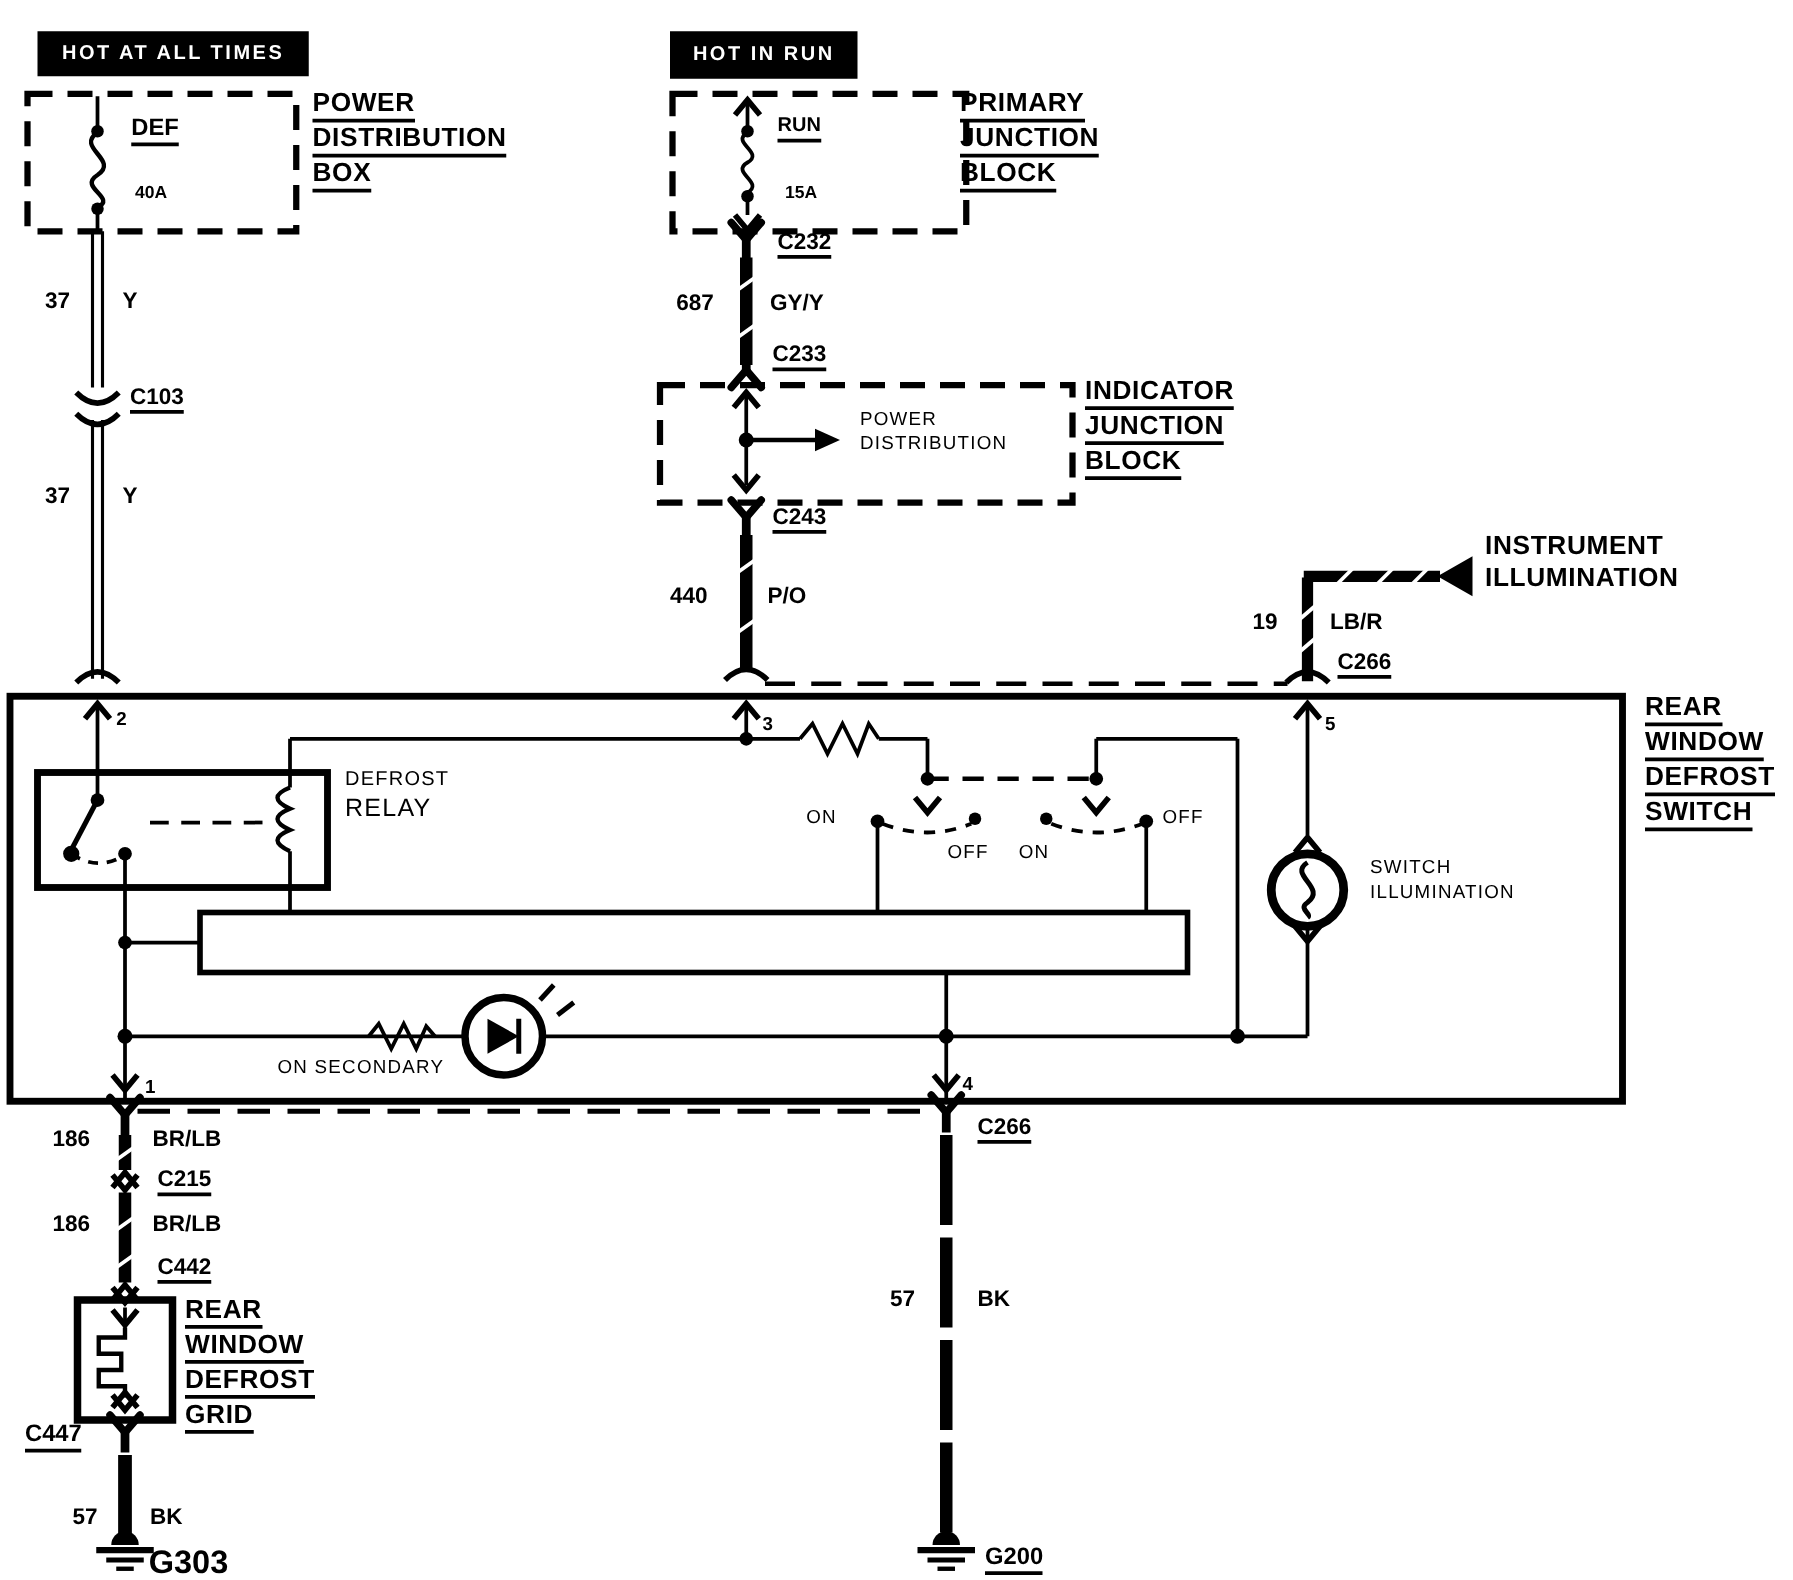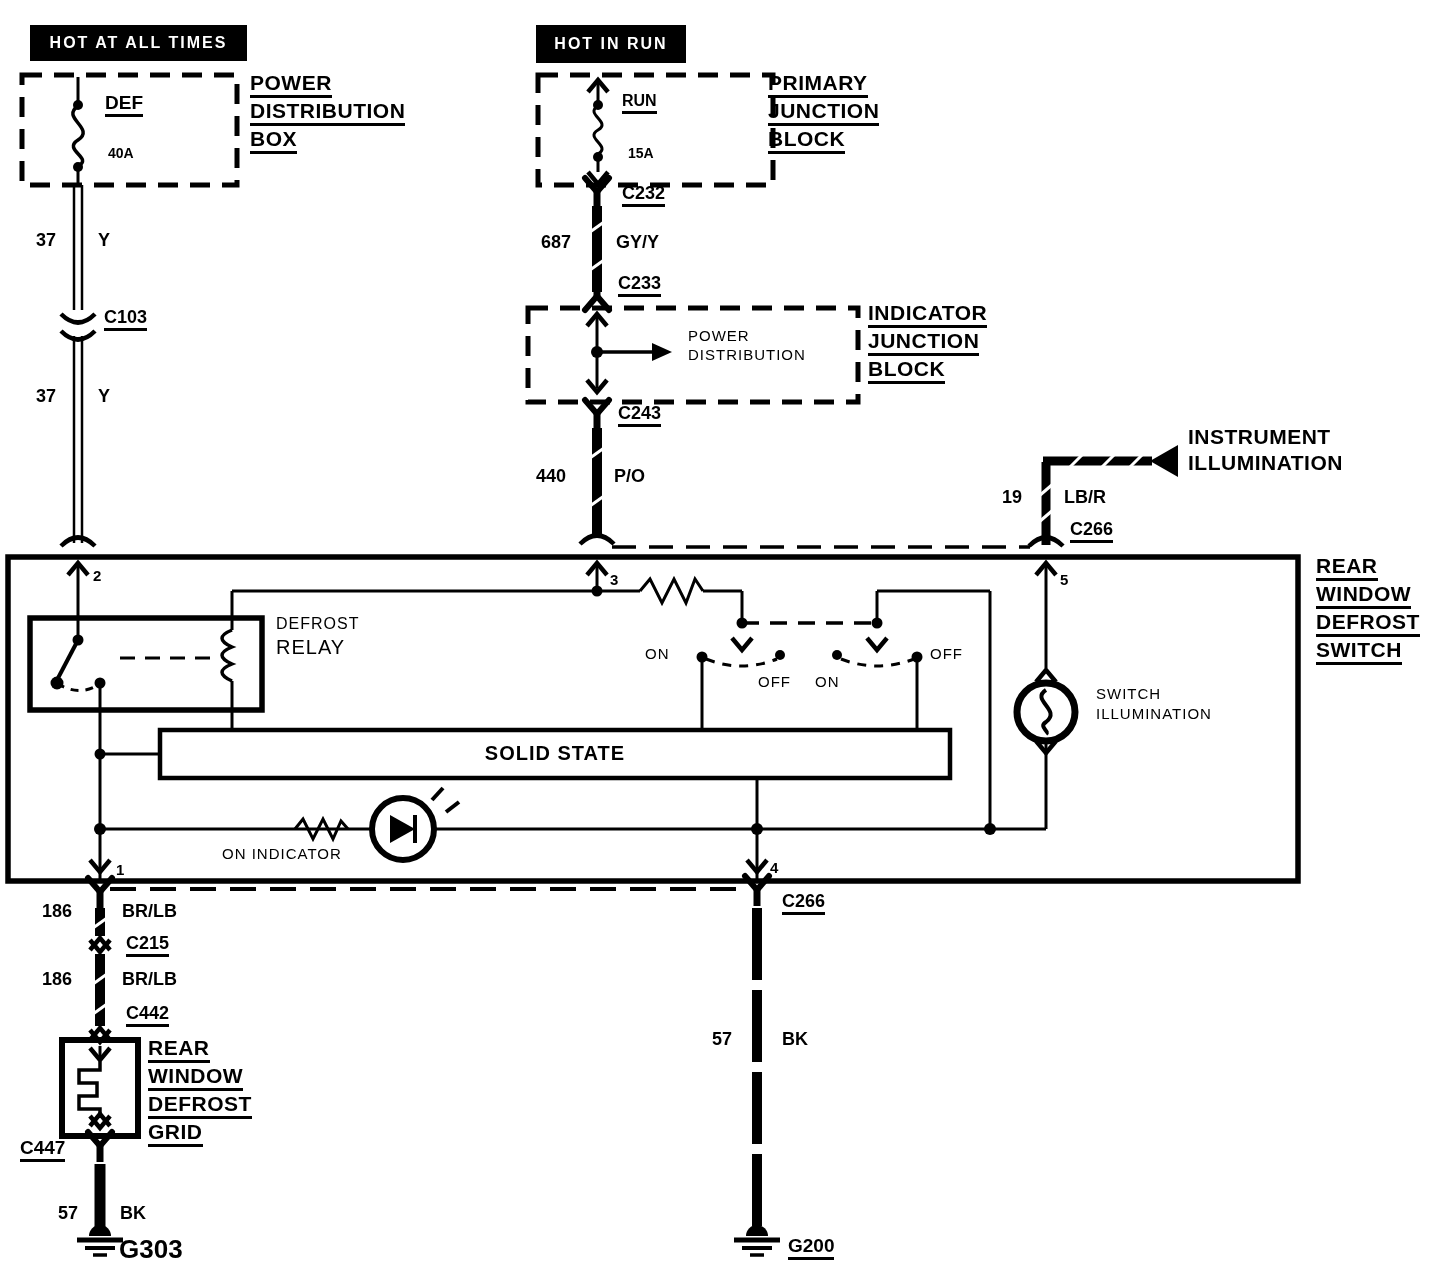--- a/index.html
+++ b/index.html
@@ -275,22 +275,21 @@
 <div class="lbl pin" style="left:1060px;top:572px">5</div>
 <div class="lbl pin" style="left:116px;top:862px">1</div>
 <div class="lbl pin" style="left:770px;top:860px">4</div>
 
 <div class="lbl sm w4" style="left:276px;top:616px;font-size:16px">DEFROST</div>
 <div class="lbl sm w4" style="left:276px;top:637px;font-size:20px">RELAY</div>
 <div class="lbl sm w4" style="left:645px;top:646px">ON</div>
 <div class="lbl sm w4" style="left:758px;top:674px">OFF</div>
 <div class="lbl sm w4" style="left:815px;top:674px">ON</div>
 <div class="lbl sm w4" style="left:930px;top:646px">OFF</div>
-<div class="ss" style="left:160px;top:742px;width:790px">SOLID STATE</div>
-<div class="lbl sm w4" style="left:222px;top:846px">ON INDICATOR</div>
+<div class="lbl sm w4" style="left:222px;top:846px">ON SECONDARY</div>
 <div class="lbl sm w4" style="left:1096px;top:686px">SWITCH</div>
 <div class="lbl sm w4" style="left:1096px;top:706px">ILLUMINATION</div>
 
 <div class="lbl big u" style="left:1316px;top:555px">REAR</div>
 <div class="lbl big u" style="left:1316px;top:583px">WINDOW</div>
 <div class="lbl big u" style="left:1316px;top:611px">DEFROST</div>
 <div class="lbl big u" style="left:1316px;top:639px">SWITCH</div>
 
 <div class="lbl med" style="left:42px;top:902px">186</div>
 <div class="lbl med" style="left:122px;top:902px">BR/LB</div>

